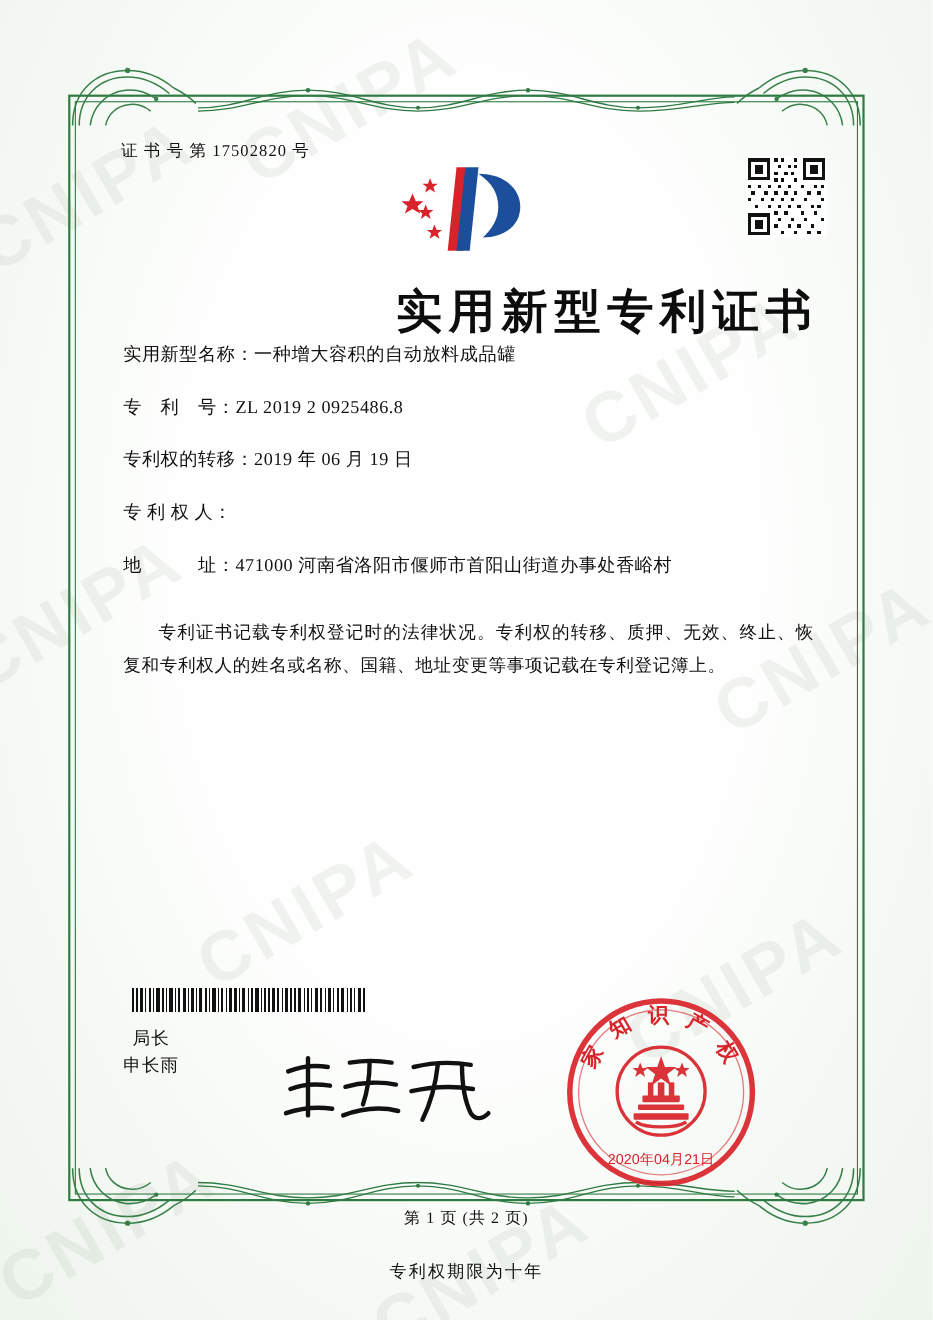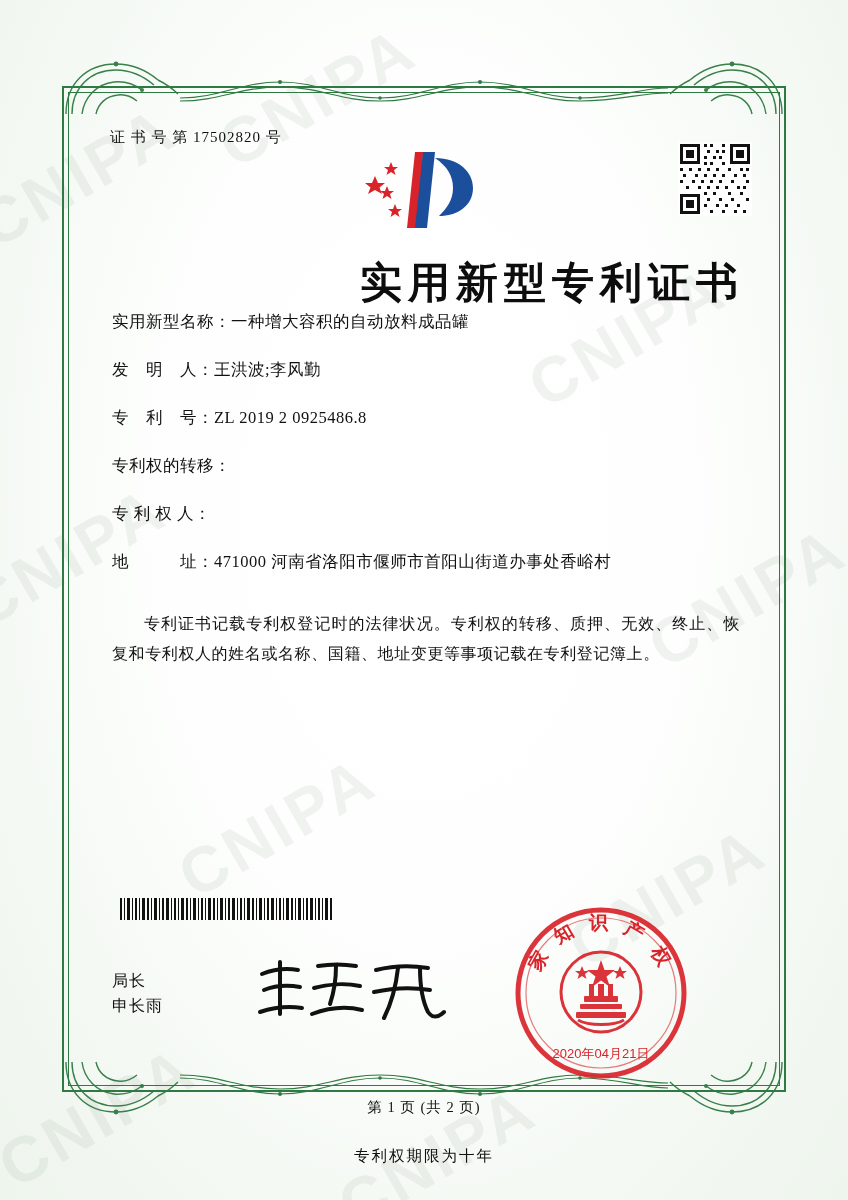--- a/index.html
+++ b/index.html
@@ -176,25 +176,26 @@
     top: 898px;
     width: 214px;
     height: 22px;
   }
   .barcode svg { display:block; }
 
   
   .sig-block {
     position: absolute;
     left: 112px;
-    top: 968px;
+    top: 932px;
     font-size: 16px;
     line-height: 25px;
     letter-spacing: 1px;
     color: #111;
+    text-align: center;
   }
 
   .sig-hand {
     position: absolute;
     left: 252px;
     top: 952px;
     width: 210px;
     height: 76px;
     color: #111;
   }
@@ -410,29 +411,26 @@
     <div class="cert-no">证 书 号 第 17502820 号</div>
 
     <h1 class="title">实用新型专利证书</h1>
 
     <div class="fields">
       <div class="field">
         <span class="lbl">实用新型名称：</span>
         <span class="val">一种增大容积的自动放料成品罐</span>
       </div>
       <div class="field">
-        <span class="lbl">发　明　人：</span>
-        <span class="val">王洪波;李风勤</span>
-      </div>
-      <div class="field">
         <span class="lbl">专　利　号：</span>
         <span class="val">ZL 2019 2 0925486.8</span>
       </div>
       <div class="field">
         <span class="lbl">专利权的转移：</span>
+        <span class="val">2019 年 06 月 19 日</span>
       </div>
       <div class="field">
         <span class="lbl">专 利 权 人：</span>
       </div>
       <div class="field">
         <span class="lbl">地　　　址：</span>
         <span class="val">471000 河南省洛阳市偃师市首阳山街道办事处香峪村</span>
       </div>
     </div>
 

